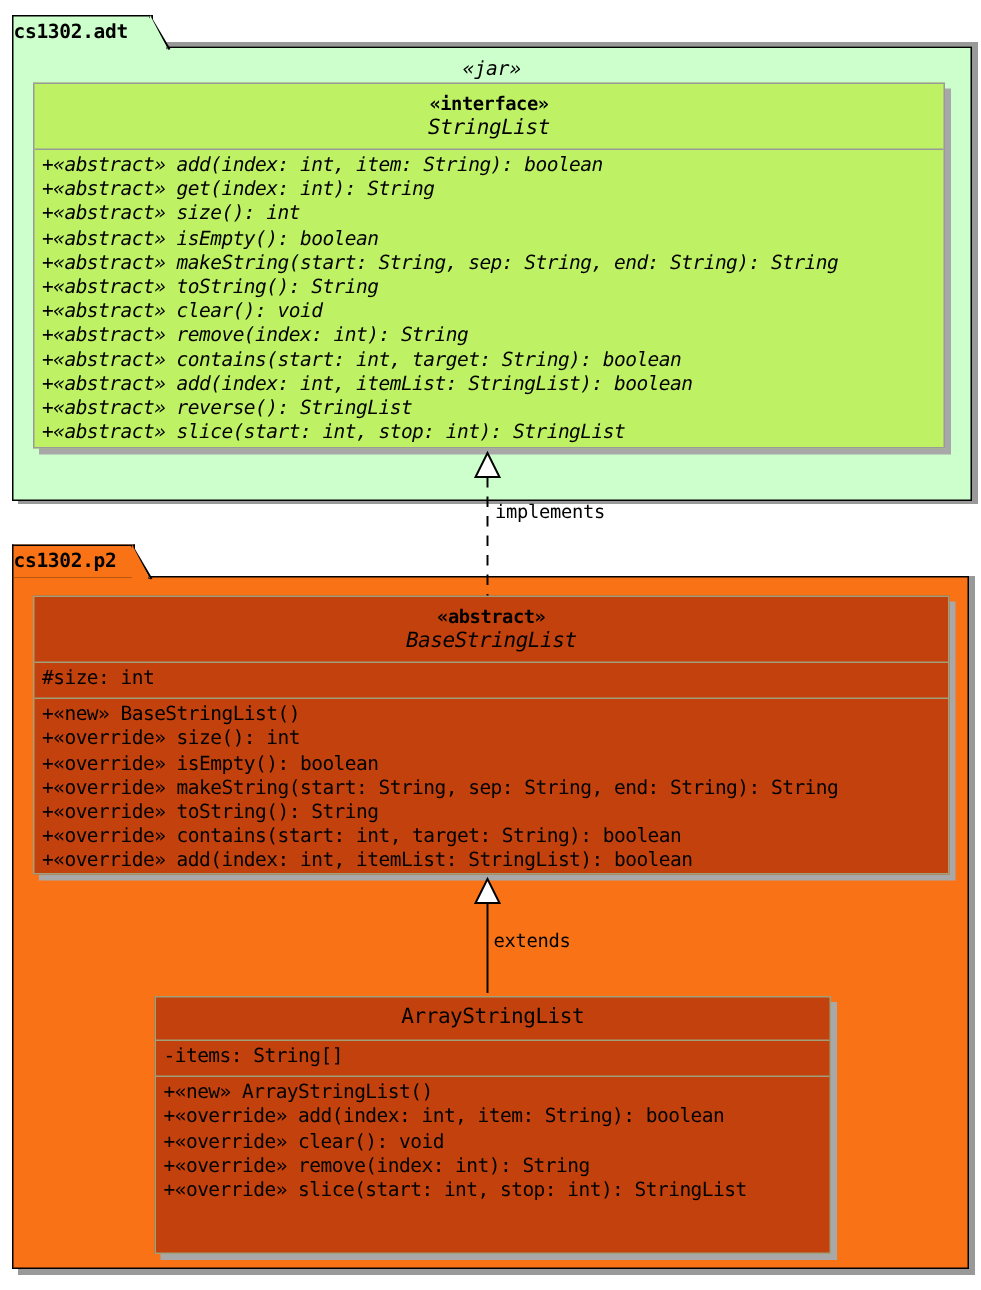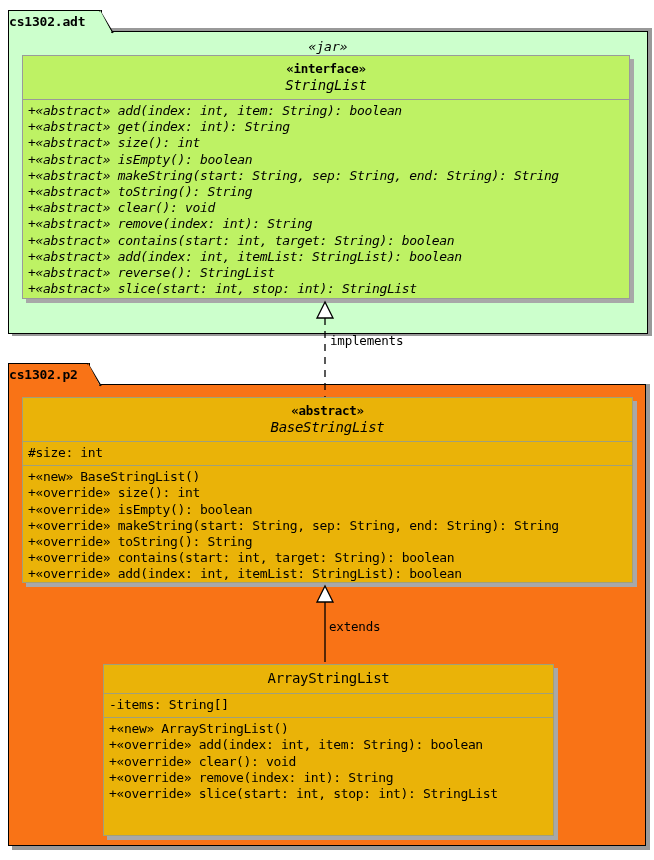--- a/index.html
+++ b/index.html
@@ -90,21 +90,21 @@
     box-sizing: border-box;
     border: 1px solid #A0A07A;
     z-index: 2;
   }
   .uml-box.iface {
     border-color: #9A9A9A;
     background: #bef264;
   }
   .uml-box.cls {
     border-color: #A0A07A;
-    background: #eab308;
+    background: #c2410c;
   }
   .box-shadow {
     position: absolute;
     background: #A8A8A8;
     z-index: 1;
   }
 
   .uml-header {
     text-align: center;
     padding: 4px 6px 5px 6px;

